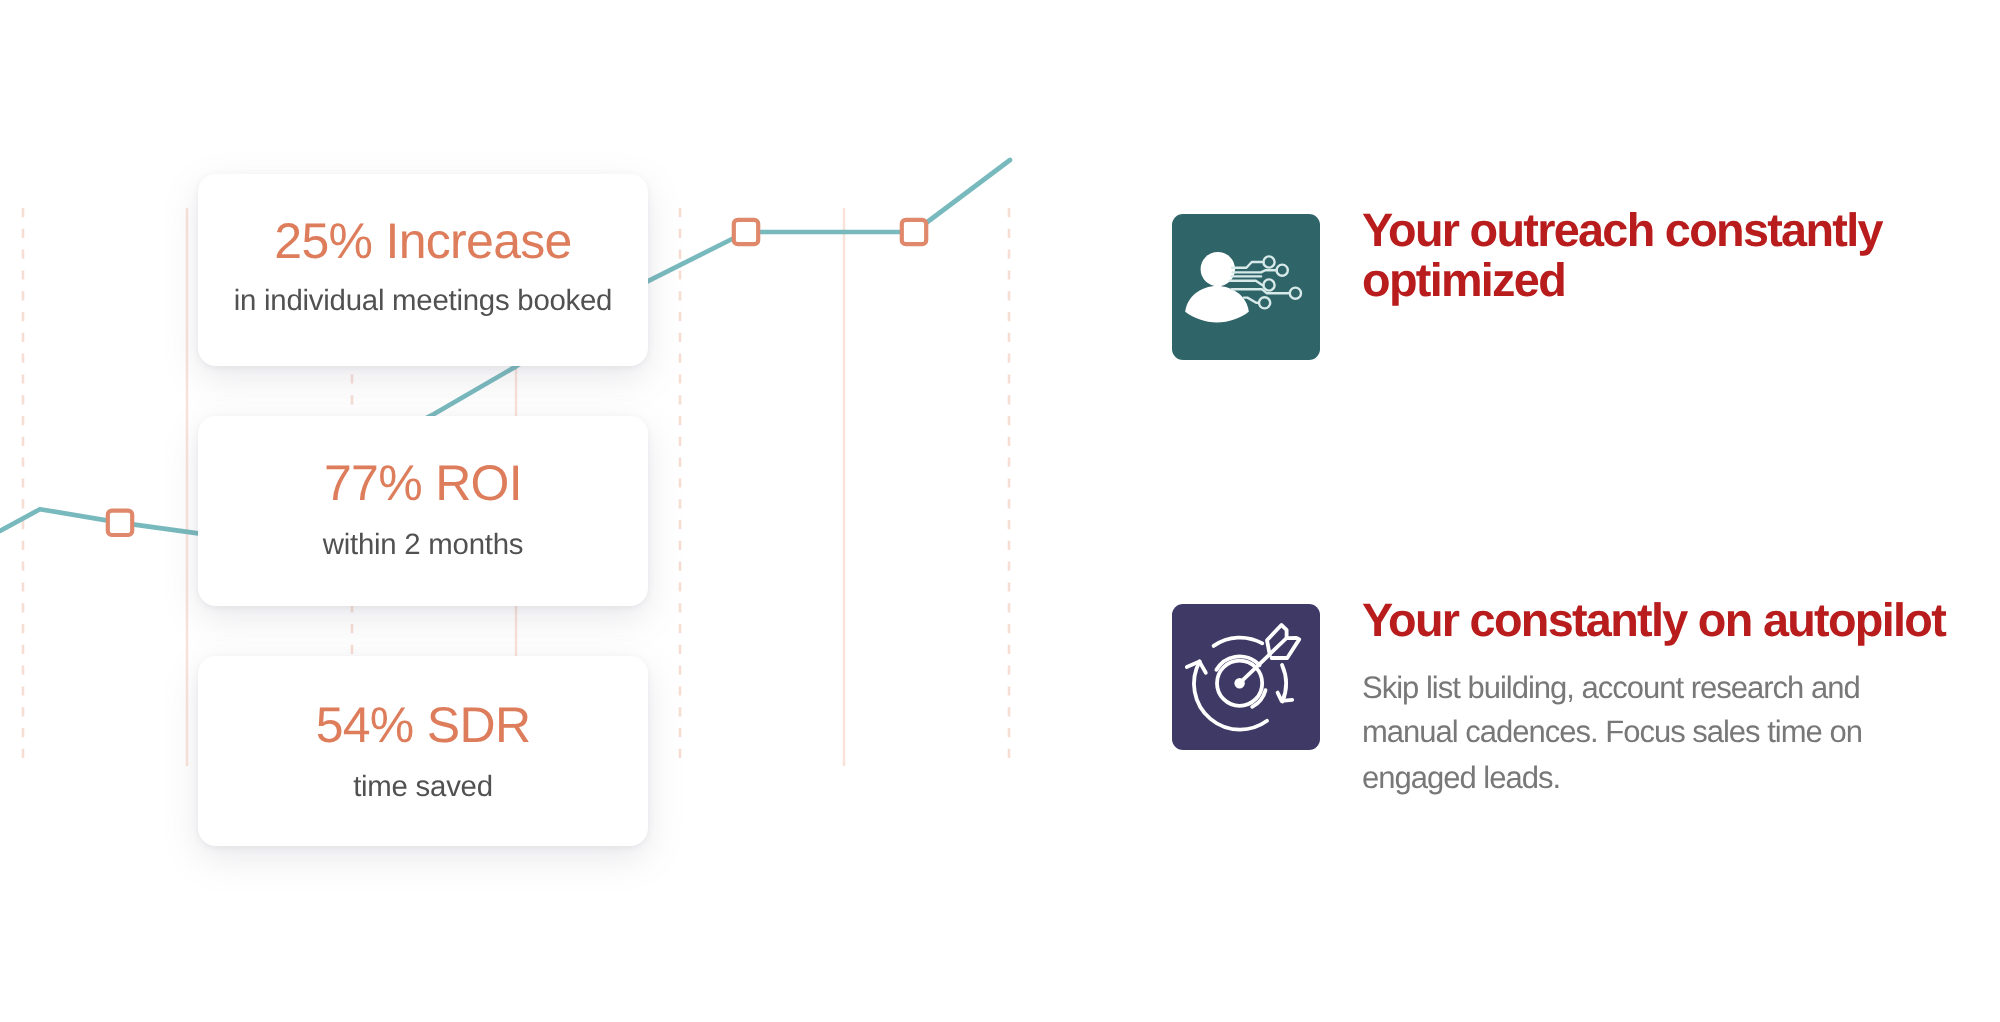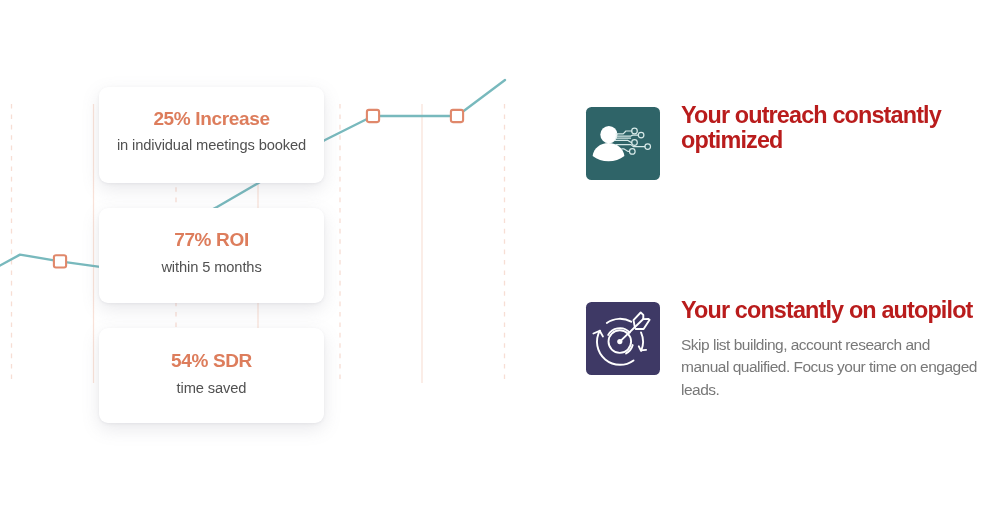--- a/index.html
+++ b/index.html
@@ -16,21 +16,21 @@
   .stat-card{
     position:absolute;left:0;width:225px;
     background:#ffffff;border-radius:9px;
     box-shadow:0 6px 18px rgba(120,120,135,.16), 0 1px 3px rgba(120,120,135,.10);
     text-align:center;box-sizing:border-box;
   }
   .stat-card.c1{top:0;height:96px;}
   .stat-card.c2{top:121px;height:95px;}
   .stat-card.c3{top:241px;height:95px;}
   .stat-value{
-    color:#DD7D5C;font-weight:700;font-size:19px;letter-spacing:-0.35px;
+    color:#DD7D5C;font-weight:400;font-size:25px;letter-spacing:-0.35px;
     margin:0;padding:0;line-height:1;
   }
   .stat-caption{
     color:#515151;font-size:14.7px;line-height:1;margin:0;padding:0;font-weight:400;letter-spacing:-0.12px;
   }
   .c1 .stat-value{padding-top:22px;}
   .c1 .stat-caption{padding-top:10px;}
   .c2 .stat-value{padding-top:22px;}
   .c2 .stat-caption{padding-top:11px;}
   .c3 .stat-value{padding-top:23px;}
@@ -81,21 +81,21 @@
         </g>
     </svg>
 
     <div class="cards">
       <div class="stat-card c1">
         <div class="stat-value">25% Increase</div>
         <div class="stat-caption">in individual meetings booked</div>
       </div>
       <div class="stat-card c2">
         <div class="stat-value">77% ROI</div>
-        <div class="stat-caption">within 5 months</div>
+        <div class="stat-caption">within 2 months</div>
       </div>
       <div class="stat-card c3">
         <div class="stat-value">54% SDR</div>
         <div class="stat-caption">time saved</div>
       </div>
     </div>
   </div>
 
   <div class="features">
 
@@ -146,18 +146,18 @@
           <circle cx="33.8" cy="39.6" r="2.6" fill="#ffffff"></circle>
           <g fill="none" stroke="#ffffff" stroke-width="1.9" stroke-linecap="round" stroke-linejoin="round">
             <path d="M33.8 39.6 L57.3 17.0"></path>
             <path d="M48.9 25.6 L47.5 18.1 L54.7 10.5 L57.3 12.9 L57.3 17.1"></path>
             <path d="M49.8 27.0 L57.6 27.0 L63.6 17.7 L62.2 16.9 L57.4 17.1"></path>
           </g>
         </svg>
       </div>
       <div class="ftext">
         <div class="ftitle">Your constantly on autopilot</div>
-        <div class="fbody">Skip list building, account research and manual qualified. Focus your time on engaged leads.</div>
+        <div class="fbody">Skip list building, account research and manual cadences. Focus sales time on engaged leads.</div>
       </div>
     </div>
 
   </div>
 </div>
 
 </body></html>

